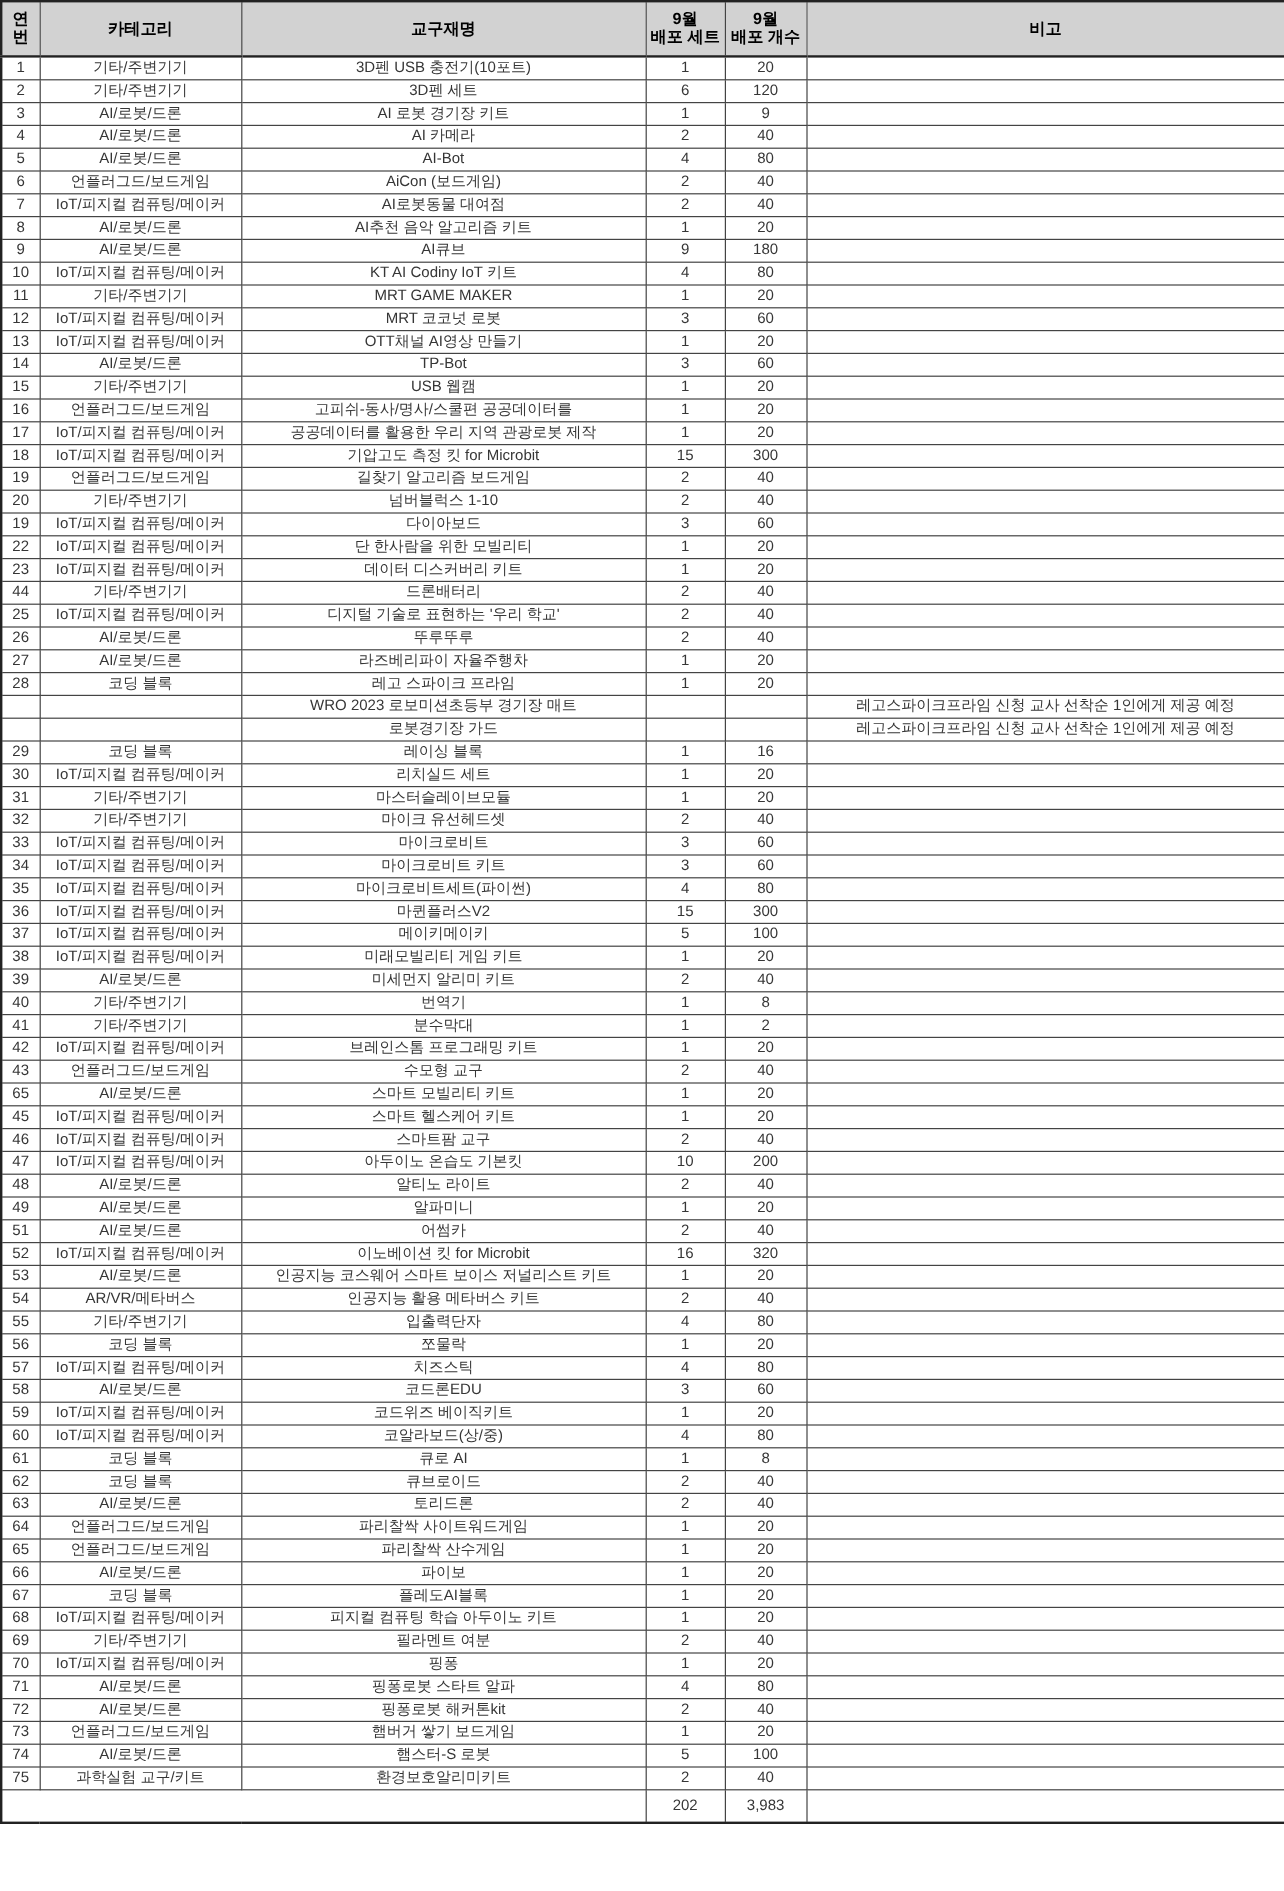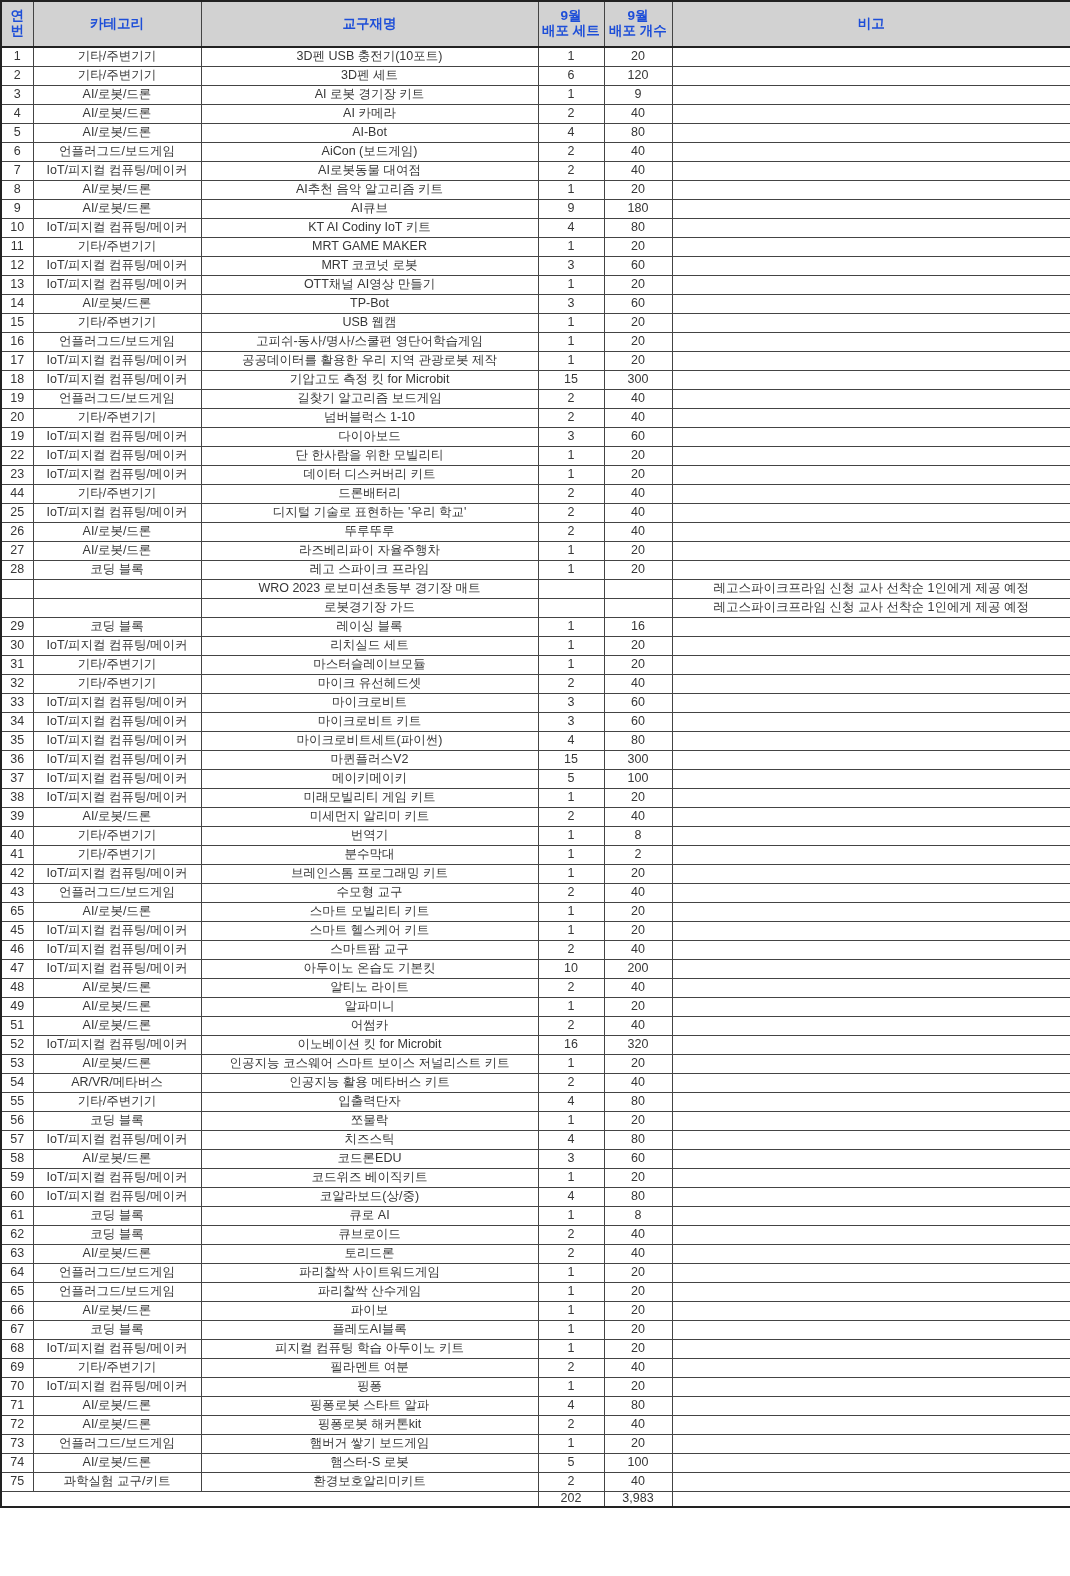--- a/index.html
+++ b/index.html
@@ -18,28 +18,28 @@
     text-align: center;
     vertical-align: middle;
     color: #363636;
     font-size: 12.5px;
     height: 19px;
     line-height: 1.1;
     padding: 0 2px;
   }
   .sheet thead th {
     background: #d2d2d2;
-    color: #1d4ed8;
+    color: #000000;
     font-weight: bold;
     font-size: 13.5px;
     height: 46px;
     white-space: pre-line;
     border-bottom: 2px solid #222222;
   }
-  .sheet tfoot td { height: 16px; text-align: center; }
+  .sheet tfoot td { height: 28px; text-align: center; }
   .total-spacer { border-right: 1px solid #444444; }
 </style>
 </head>
 <body>
 
 <table class="sheet">
   <colgroup>
     <col style="width:32px">
     <col style="width:168px">
     <col style="width:337px">
@@ -176,21 +176,21 @@
         <td>15</td>
         <td>기타/주변기기</td>
         <td>USB 웹캠</td>
         <td>1</td>
         <td>20</td>
         <td></td>
       </tr>
       <tr>
         <td>16</td>
         <td>언플러그드/보드게임</td>
-        <td>고피쉬-동사/명사/스쿨편 영단어학습게임</td>
+        <td>고피쉬-동사/명사/스쿨편 공공데이터를</td>
         <td>1</td>
         <td>20</td>
         <td></td>
       </tr>
       <tr>
         <td>17</td>
         <td>IoT/피지컬 컴퓨팅/메이커</td>
         <td>공공데이터를 활용한 우리 지역 관광로봇 제작</td>
         <td>1</td>
         <td>20</td>

